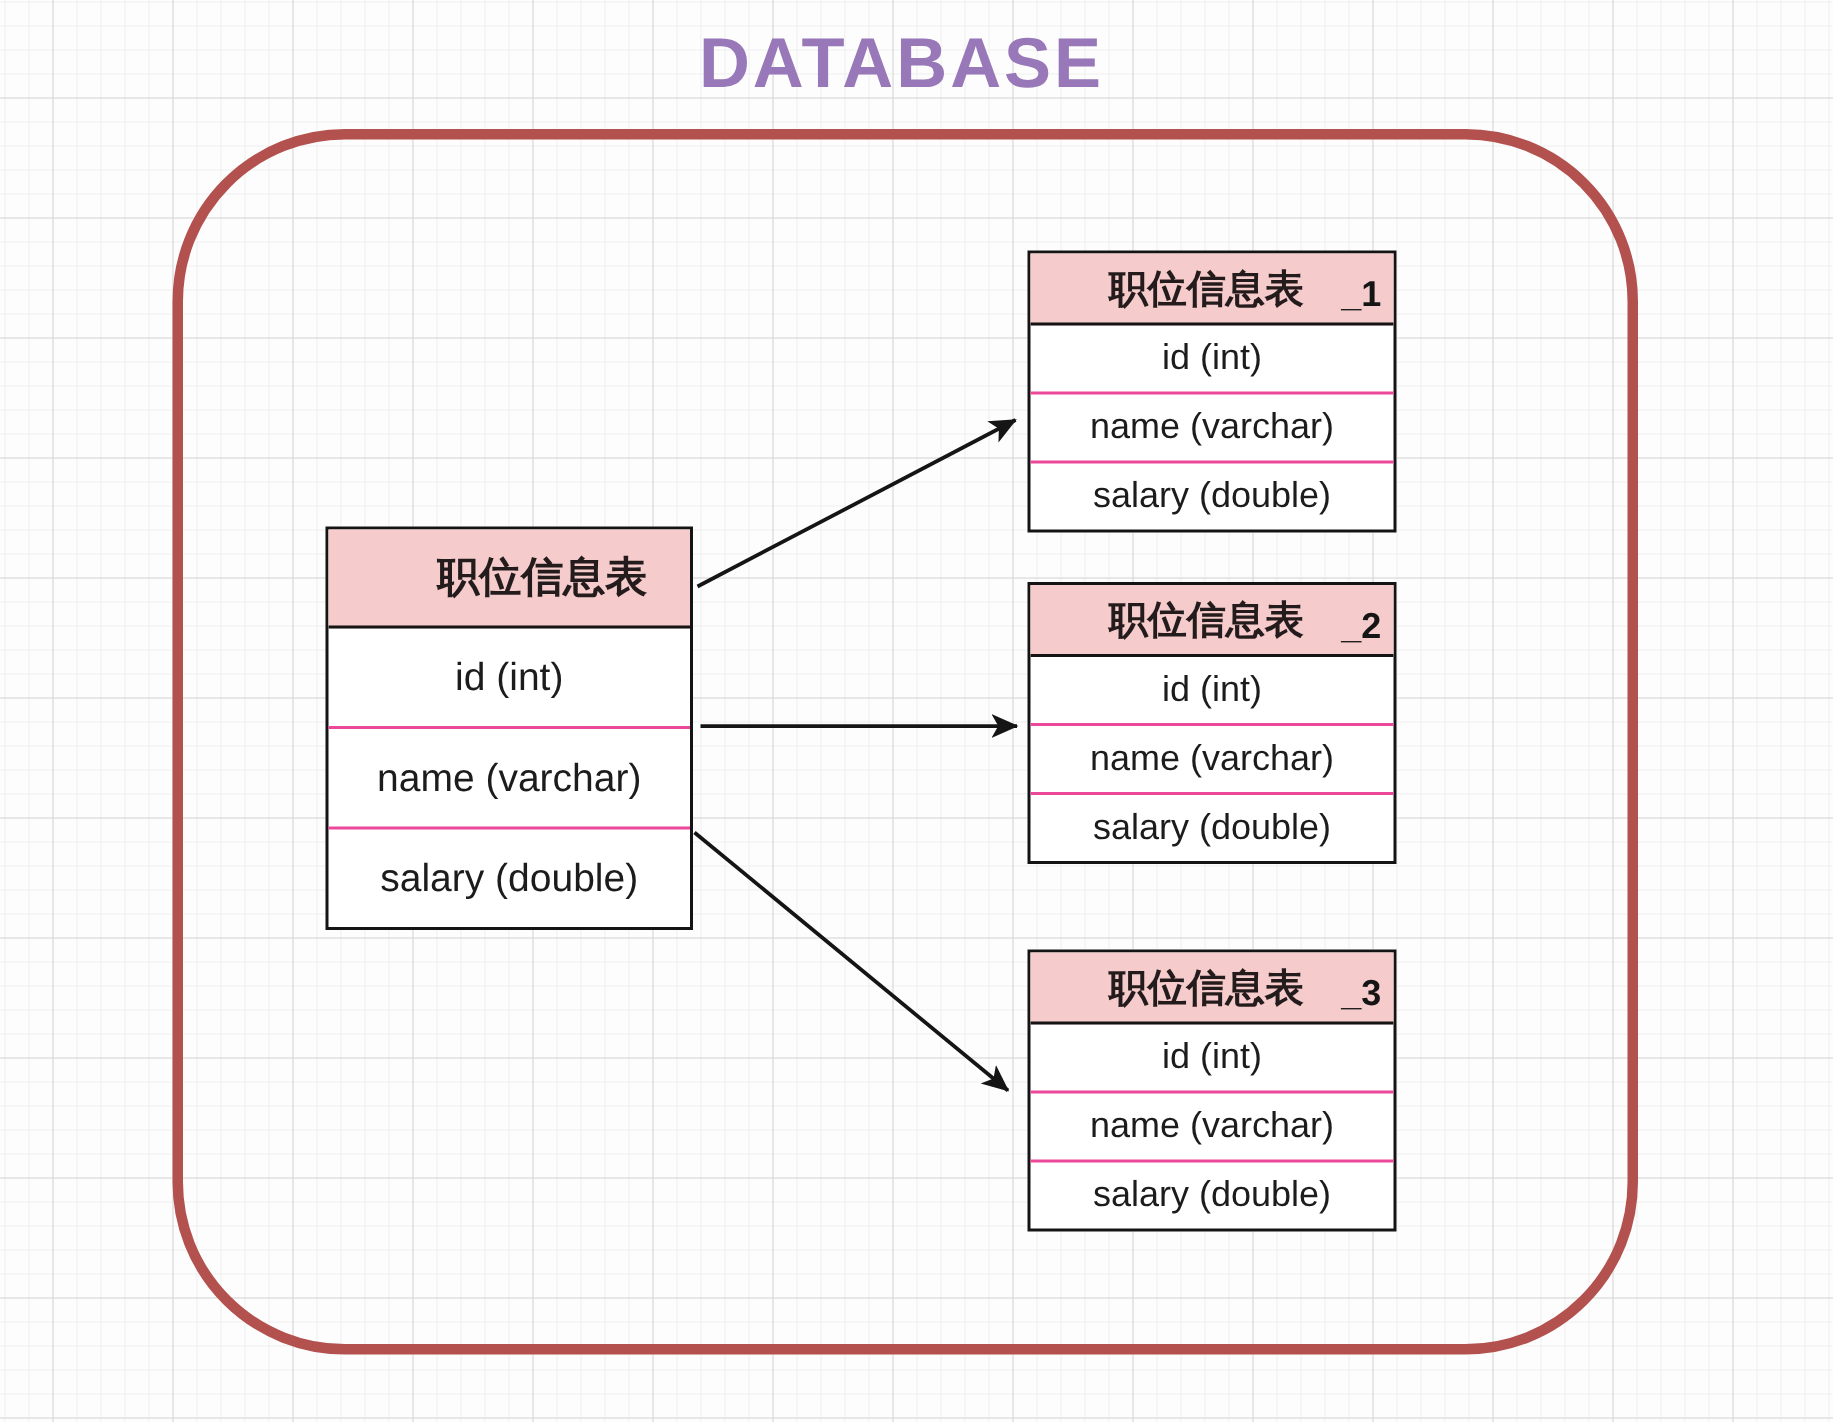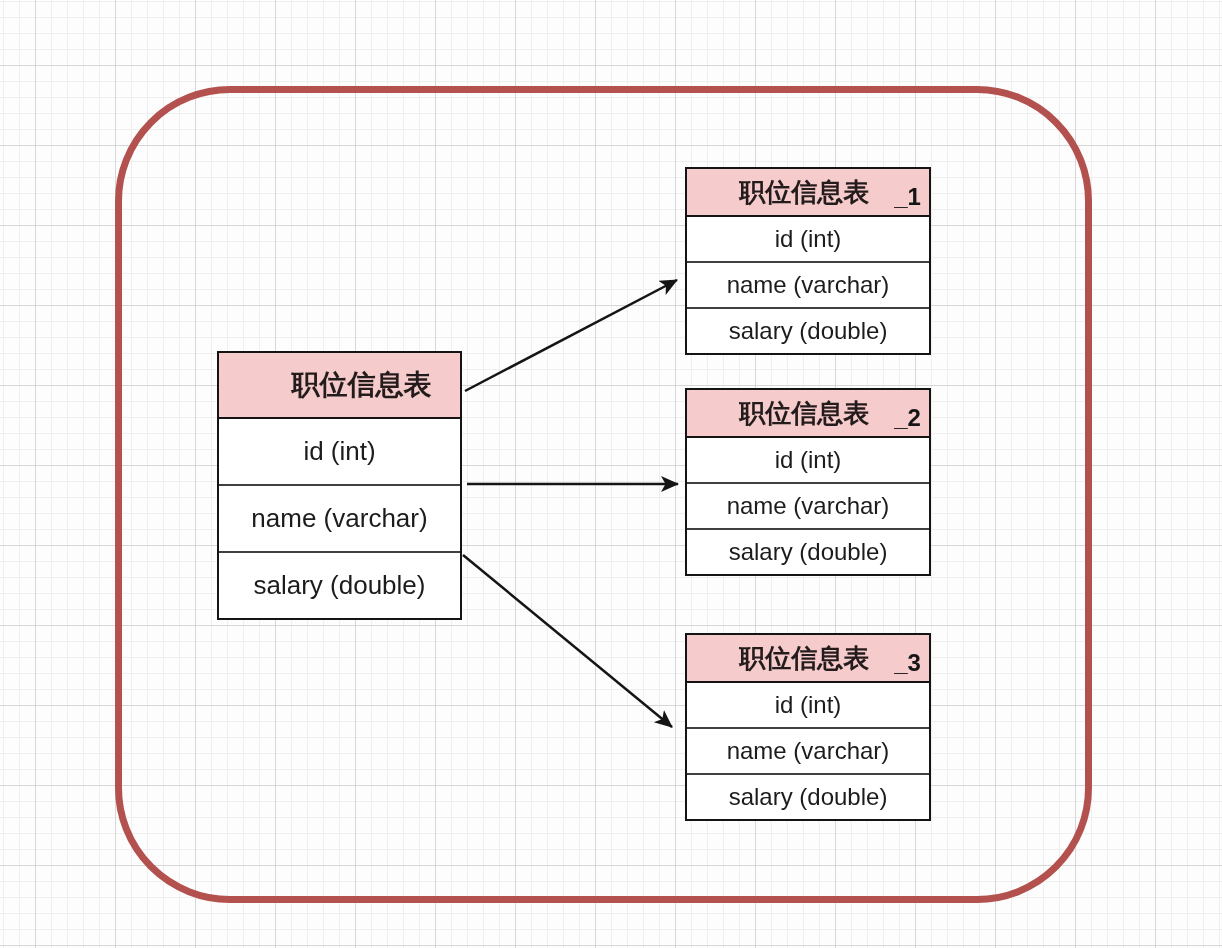--- a/index.html
+++ b/index.html
@@ -37,21 +37,21 @@
     text-align:center;
   }
   .dbtable .hdr{
     background:#f5cbcb;
     border-bottom:2px solid #141414;
     display:flex;align-items:center;justify-content:center;
     font-family:"DejaVu Serif","Liberation Serif",serif;
     font-weight:bold;color:#241c1c;padding-left:44px;
   }
   .dbtable .row{
-    border-bottom:2px solid #404040;
+    border-bottom:2px solid #ec4899;
     display:flex;align-items:center;justify-content:center;
     color:#1c1c1c;
     font-family:"Liberation Sans",sans-serif;
   }
   .dbtable .row:last-child{border-bottom:none;text-align:right;}
   .source{left:217px;top:351px;width:245px;}
   .source .hdr{height:64px;font-size:28px;}
   .source .row{height:65px;font-size:26px;}
   .shard{left:685px;width:246px;}
   .shard .hdr{height:46px;font-size:26px;}
@@ -63,20 +63,21 @@
     font-family:"Liberation Sans",sans-serif;
     font-weight:bold;font-size:24px;color:#151515;
     align-self:flex-end;padding-bottom:4px;margin-left:25px;
   }
 </style>
 </head>
 <body>
 
 <div class="canvas">
 
+  <div class="title">DATABASE</div>
 
   <div class="boundary"></div>
 
   <svg class="arrows" width="1222" height="948" viewBox="0 0 1222 948">
     <defs>
       <marker id="ah" markerUnits="userSpaceOnUse" markerWidth="22" markerHeight="18" refX="17" refY="8" orient="auto">
         <path d="M0,0 L18,8 L0,16 L4.5,8 Z" fill="#151515"></path>
       </marker>
     </defs>
     <line x1="465" y1="391" x2="677" y2="280" stroke="#151515" stroke-width="2.5" marker-end="url(#ah)"></line>

